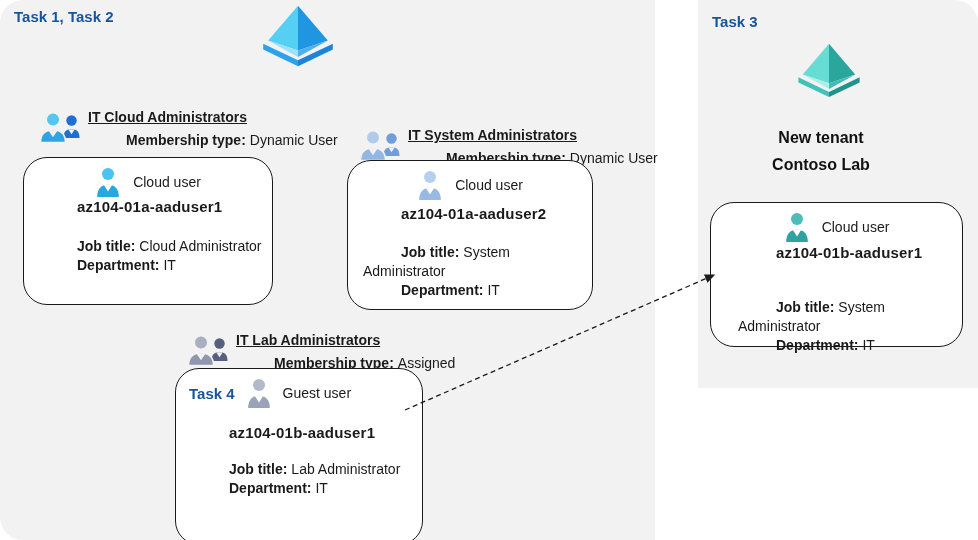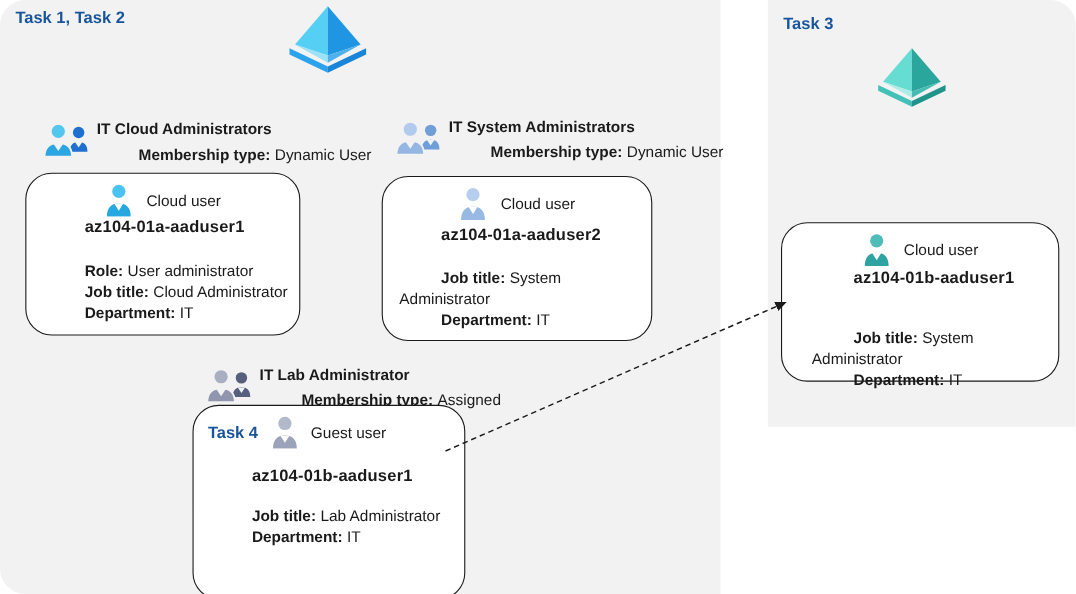--- a/index.html
+++ b/index.html
@@ -14,21 +14,21 @@
   .panel-right { left:698px; top:0; width:280px; height:388px; }
 
   .task-label { position:absolute; font-size:15px; font-weight:bold; color:#17549b; }
 
   .tenant-title { position:absolute; font-size:16px; font-weight:bold; text-align:center; color:#111; }
   .tenant-title .line { line-height:27px; }
 
   .group { position:absolute; display:flex; align-items:center; gap:4px; }
   .group-icon { width:46px; height:36px; flex:0 0 auto; }
   .group-text { font-size:14px; line-height:23px; }
-  .group-name { font-weight:bold; }
+  .group-name { font-weight:bold;text-decoration:underline; }
   .b { font-weight:bold; margin-right:4px;padding-left:38px; }
 
   .card {
     position:absolute; background:#fff; border:1.4px solid #1a1a1a;
     border-radius:24px;
   }
   .card-header {
     position:absolute; top:9px; left:0; right:0;
     display:flex; align-items:center; justify-content:center; gap:12px;
     font-size:14px;
@@ -100,50 +100,49 @@
   <div class="group" style="left:38px; top:106px;">
     <svg class="group-icon group-bright">
         <use href="#sym-group"></use>
       </svg>
     <div class="group-text">
       <div class="group-name">IT Cloud Administrators</div>
       <div><span class="b">Membership type:</span><span>Dynamic User</span></div>
     </div>
   </div>
 
-  <div class="group" style="left:358px; top:104px;justify-content:flex-end;">
+  <div class="group" style="left:358px; top:124px;justify-content:flex-end;">
     <svg class="group-icon group-steel">
         <use href="#sym-group"></use>
       </svg>
     <div class="group-text">
       <div class="group-name">IT System Administrators</div>
       <div><span class="b">Membership type:</span><span>Dynamic User</span></div>
     </div>
   </div>
 
   <div class="group" style="left:186px; top:329px;">
     <svg class="group-icon group-gray">
         <use href="#sym-group"></use>
       </svg>
     <div class="group-text">
-      <div class="group-name">IT Lab Administrator</div>
+      <div class="group-name">IT Lab Administrators</div>
       <div><span class="b">Membership type:</span><span>Assigned</span></div>
     </div>
   </div>
 
   <div class="card c1" style="left:23px; top:157px; width:250px; height:148px;">
     <div class="card-header">
       <svg class="person-icon person-blue">
           <use href="#sym-person"></use>
         </svg>
       <span>Cloud user</span>
     </div>
     <div class="card-name">az104-01a-aaduser1</div>
     <div class="card-fields">
-      <div><span class="b">Role:</span><span>User administrator</span></div>
       <div><span class="b">Job title:</span><span>Cloud Administrator</span></div>
       <div><span class="b">Department:</span><span>IT</span></div>
     </div>
   </div>
 
   <div class="card c2" style="left:347px; top:160px; width:246px; height:150px;">
     <div class="card-header">
       <svg class="person-icon person-steel">
           <use href="#sym-person"></use>
         </svg>
@@ -168,20 +167,24 @@
     <div class="card-fields">
       <div><span class="b">Job title:</span><span>Lab Administrator</span></div>
       <div><span class="b">Department:</span><span>IT</span></div>
     </div>
   </div>
 
   <div class="task-label" style="left:712px; top:13px;">Task 3</div>
   <svg class="tenant-icon tenant-teal" style="left:794px; top:40px; width:70px; height:60px;">
       <use href="#sym-tenant"></use>
     </svg>
+  <div class="tenant-title" style="left:698px; top:124px; width:246px;">
+    <div class="line">New tenant</div>
+    <div class="line">Contoso Lab</div>
+  </div>
 
   <div class="card c4" style="left:710px; top:202px; width:253px; height:145px;">
     <div class="card-header">
       <svg class="person-icon person-teal">
           <use href="#sym-person"></use>
         </svg>
       <span>Cloud user</span>
     </div>
     <div class="card-name">az104-01b-aaduser1</div>
     <div class="card-fields">

